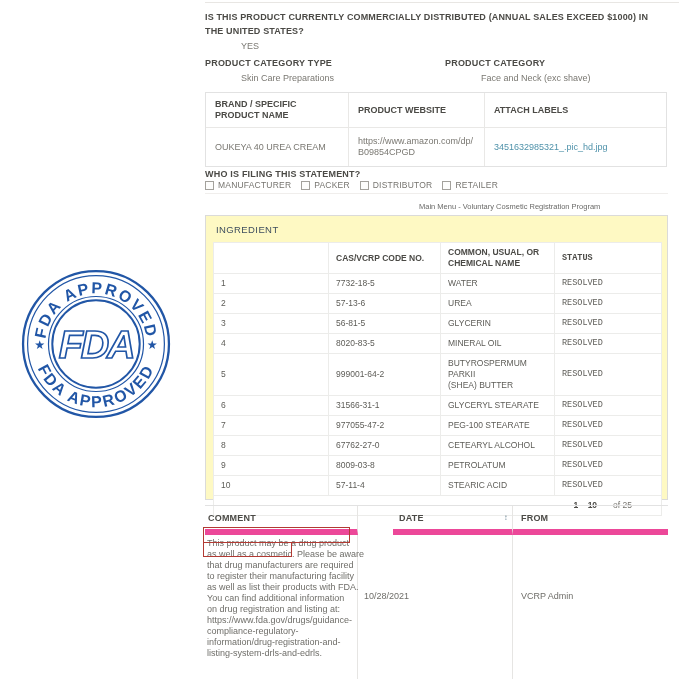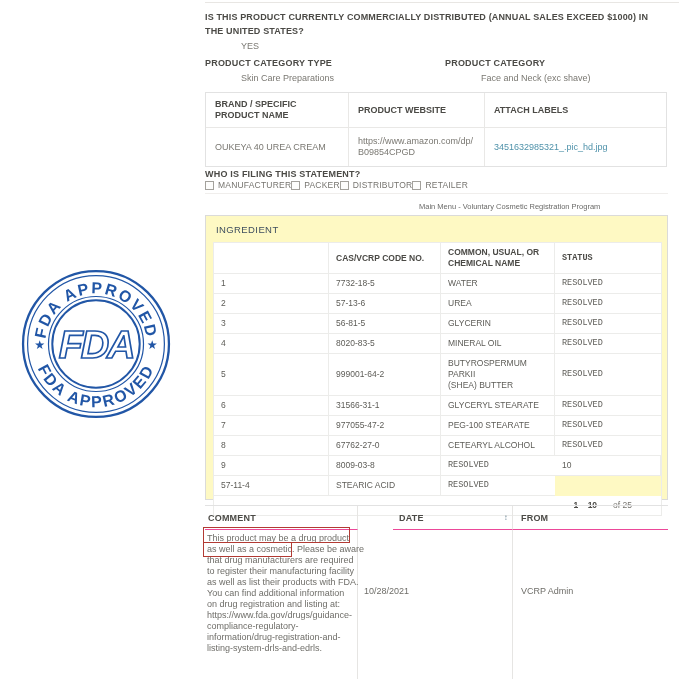--- a/index.html
+++ b/index.html
@@ -25,41 +25,41 @@
   #brand-table{left:205px;top:92px;width:460px;display:grid;grid-template-columns:143px 136px 181px;border:1px solid #e2e2e2;background:#fff;}
   #brand-table .bt-cell{padding:6px 8px 6px 9px;display:flex;align-items:center;border-right:1px solid #e9e8e6;}
   #brand-table .bt-cell:nth-child(3n){border-right:none;}
   #brand-table .bt-head{min-height:22px;font-size:9px;font-weight:bold;color:#4b4a46;border-bottom:1px solid #e9e8e6;line-height:11px;}
   #brand-table .bt-data{min-height:26px;font-size:9px;color:#7a7872;line-height:11px;}
   .url-wrap{word-break:break-all;width:121px;}
   .attach-link{color:#4f92aa;text-decoration:none;cursor:pointer;}
 
   
   #filing-label{left:205px;top:169px;}
-  #filing-options{left:205px;top:180px;display:flex;align-items:center;}
+  #filing-options{left:205px;top:180px;display:flex;gap:10px;align-items:center;}
   .chk-item{display:inline-flex;align-items:center;gap:4px;font-size:8.5px;color:#76746f;letter-spacing:.2px;cursor:pointer;}
   .chk-box{width:7px;height:7px;border:1px solid #a3a19c;background:#fdfdfc;display:inline-block;}
   #divider-mid{left:205px;top:193px;width:463px;background:#f0eeec;}
 
   
   #main-menu-text{left:399px;top:202px;font-size:7.5px;color:#6a6a68;padding-left:20px;}
 
   
   #ingredient-panel{left:205px;top:215px;width:461px;height:283px;border:1px solid #dbdbd9;background:#fef9c3;}
   #ingredient-title{position:absolute;left:10px;top:8px;font-size:9.5px;color:#3e4e5e;letter-spacing:.4px;}
   #ig-table{position:absolute;left:7px;top:26px;width:447px;display:grid;grid-template-columns:115px 112px 114px 106px;border:1px solid #ececea;}
   .ig-c{display:flex;align-items:center;padding:4px 7px;font-size:8.5px;line-height:11px;color:#5d5c57;border-right:1px solid #ececea;border-bottom:1px solid #ececea;background:#fff;white-space:pre-line;}
   .ig-c.last-col{border-right:none;font-family:Liberation Mono, monospace;}
   .ig-h{min-height:22px;font-weight:bold;color:#4b4a46;font-size:8.5px;}
   .ig-footer{grid-column:1 / -1;border-right:none;border-bottom:none;justify-content:flex-end;padding-right:29px;min-height:11px;color:#76746f;}
   .ig-footer b{color:#4b4a46;margin-right:16px;}
 
   
   #comment-table{left:205px;top:505px;width:463px;display:grid;grid-template-columns:153px 155px 155px;border-top:1px solid #e2e2e2;}
-  .cm-h{display:flex;align-items:center;min-height:23px;font-size:9px;font-weight:bold;color:#4b4a46;border-bottom:1px solid #ec4899;border-right:1px solid #e6e5e3;letter-spacing:.2px;}
+  .cm-h{display:flex;align-items:center;min-height:23px;font-size:9px;font-weight:bold;color:#4b4a46;border-bottom:6px solid #ec4899;border-right:1px solid #e6e5e3;letter-spacing:.2px;}
   .cm-h.last-col,.cm-b.last-col{border-right:none;}
   .cm-b{border-right:1px solid #e6e5e3;border-bottom:1px solid #e6e5e3;min-height:129px;font-size:9px;color:#6f6e69;}
   #cm-h-comment{padding-left:3px;justify-content:space-between;}
   #cm-h-date{padding-left:6px;justify-content:space-between;margin-left:35px;}
   #cm-h-from{padding-left:8px;}
   .sort-icon{font-size:8px;color:#8096a3;margin-right:4px;cursor:pointer;}
   #comment-cell{padding:3px 4px 0 2px;}
   .c-line{line-height:11px;white-space:nowrap;}
   #date-cell{padding:56px 0 0 6px;}
   #from-cell{padding:56px 0 0 8px;}
@@ -165,20 +165,21 @@
     <div class="ig-c">PEG-100 STEARATE</div>
     <div class="ig-c last-col">RESOLVED</div>
 
     <div class="ig-c">8</div>
     <div class="ig-c">67762-27-0</div>
     <div class="ig-c">CETEARYL ALCOHOL</div>
     <div class="ig-c last-col">RESOLVED</div>
 
     <div class="ig-c">9</div>
     <div class="ig-c">8009-03-8</div>
+    <div class="ig-c">PETROLATUM</div>
     <div class="ig-c last-col">RESOLVED</div>
 
     <div class="ig-c">10</div>
     <div class="ig-c">57-11-4</div>
     <div class="ig-c">STEARIC ACID</div>
     <div class="ig-c last-col">RESOLVED</div>
 
     <div class="ig-c ig-footer">
       <b>1 – 10</b>
       <span>of 25</span>

